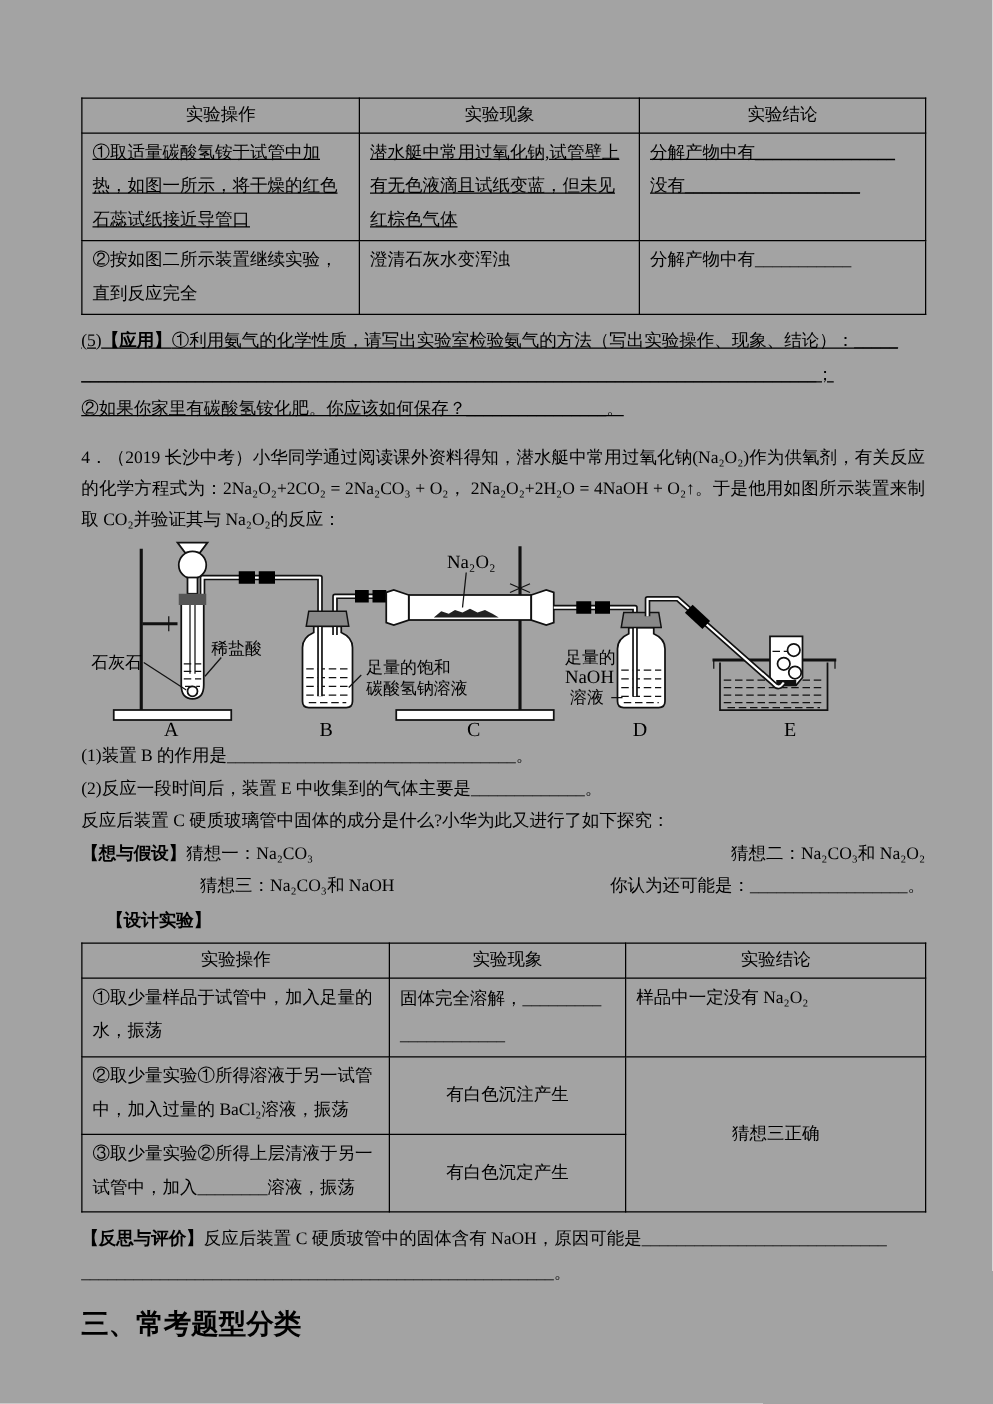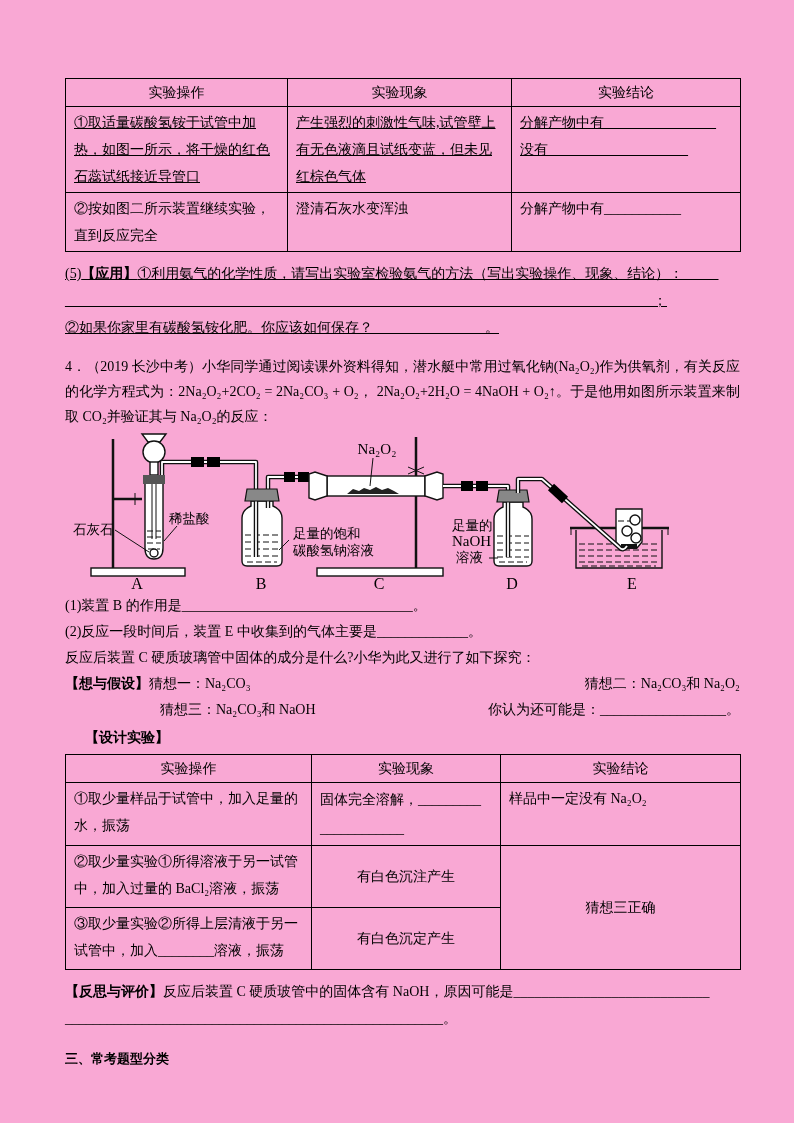--- a/index.html
+++ b/index.html
@@ -1,18 +1,18 @@
 <!DOCTYPE html>
 <html><head>
 <meta charset="utf-8">
 <style>
   * { margin:0; padding:0; box-sizing:border-box; }
   html,body { background:#fff; }
   .page {
-    width:794px; height:1123px; position:relative; background:#f9a8d4;
+    width:794px; height:1123px; position:relative; background:#a3a3a3;
     font-family:"Liberation Serif","DejaVu Serif",serif;
     font-size:14px; color:#000; overflow:hidden; margin:0 auto;
   }
   .content { position:absolute; left:65px; top:78px; width:675px; }
 
   table { border-collapse:collapse; width:675px; table-layout:fixed; }
   th,td { border:1px solid #000; font-weight:normal; vertical-align:top;
           padding:2px 8px; line-height:27px; font-size:14px; }
   th { text-align:center; padding:1px 4px; line-height:25px; }
   .t1 tr.r1 td { height:82px;text-decoration:underline; }
@@ -26,21 +26,21 @@
   .guess-left { width:325px; }
   .indent95 { padding-left:95px; }
   .design-tag { line-height:25px; margin-top:2px;margin-left:20px; }
   .t2 { margin-top:4px; }
   .t2 td.c-center { text-align:center; vertical-align:middle; }
   .t2 tr.r1 td { height:58px; }
   .t2 tr.r2 td { height:62px; }
   .t2 tr.r3 td { height:62px; }
   .ph-block span { display:block; line-height:29px; }
   .reflect { margin-top:8px; line-height:27px; }
-  .h3 { margin-top:14px; font-size:13px; font-weight:bold; line-height:26px; }
+  .h3 { margin-top:14px; font-size:22px; font-weight:bold; line-height:26px; }
 
   svg { display:block; margin-top:2px; }
   .glass { fill:none; stroke:#111; stroke-width:1.4; }
   .glassfill { fill:#fff; stroke:#111; stroke-width:1.4; }
   .rod { stroke:#111; stroke-width:2.5; }
   .thin { stroke:#111; stroke-width:1; }
   .dash { stroke:#111; stroke-width:1; stroke-dasharray:6 3; fill:none; }
   .pipe-o { fill:none; stroke:#111; stroke-width:4.5; stroke-linejoin:round; }
   .pipe-i { fill:none; stroke:#fff; stroke-width:1.8; stroke-linejoin:round; }
   .svglbl { font-family:"Liberation Serif","DejaVu Serif",serif; font-size:13.5px; fill:#000; }
@@ -60,21 +60,21 @@
           <col style="width:229px">
         </colgroup>
       <tbody>
           <tr>
         <th>实验操作</th>
         <th>实验现象</th>
         <th>实验结论</th>
       </tr>
       <tr class="r1">
         <td>①取适量碳酸氢铵于试管中加热，如图一所示，将干燥的红色石蕊试纸接近导管口</td>
-        <td>产生强烈的刺激性气味,试管壁上有无色液滴且试纸变蓝，但未见红棕色气体</td>
+        <td>潜水艇中常用过氧化钠,试管壁上有无色液滴且试纸变蓝，但未见红棕色气体</td>
         <td>
           <div>分解产物中有________________</div>
           <div>没有____________________</div>
         </td>
       </tr>
       <tr class="r2">
         <td>②按如图二所示装置继续实验，直到反应完全</td>
         <td>澄清石灰水变浑浊</td>
         <td>分解产物中有___________</td>
       </tr>

